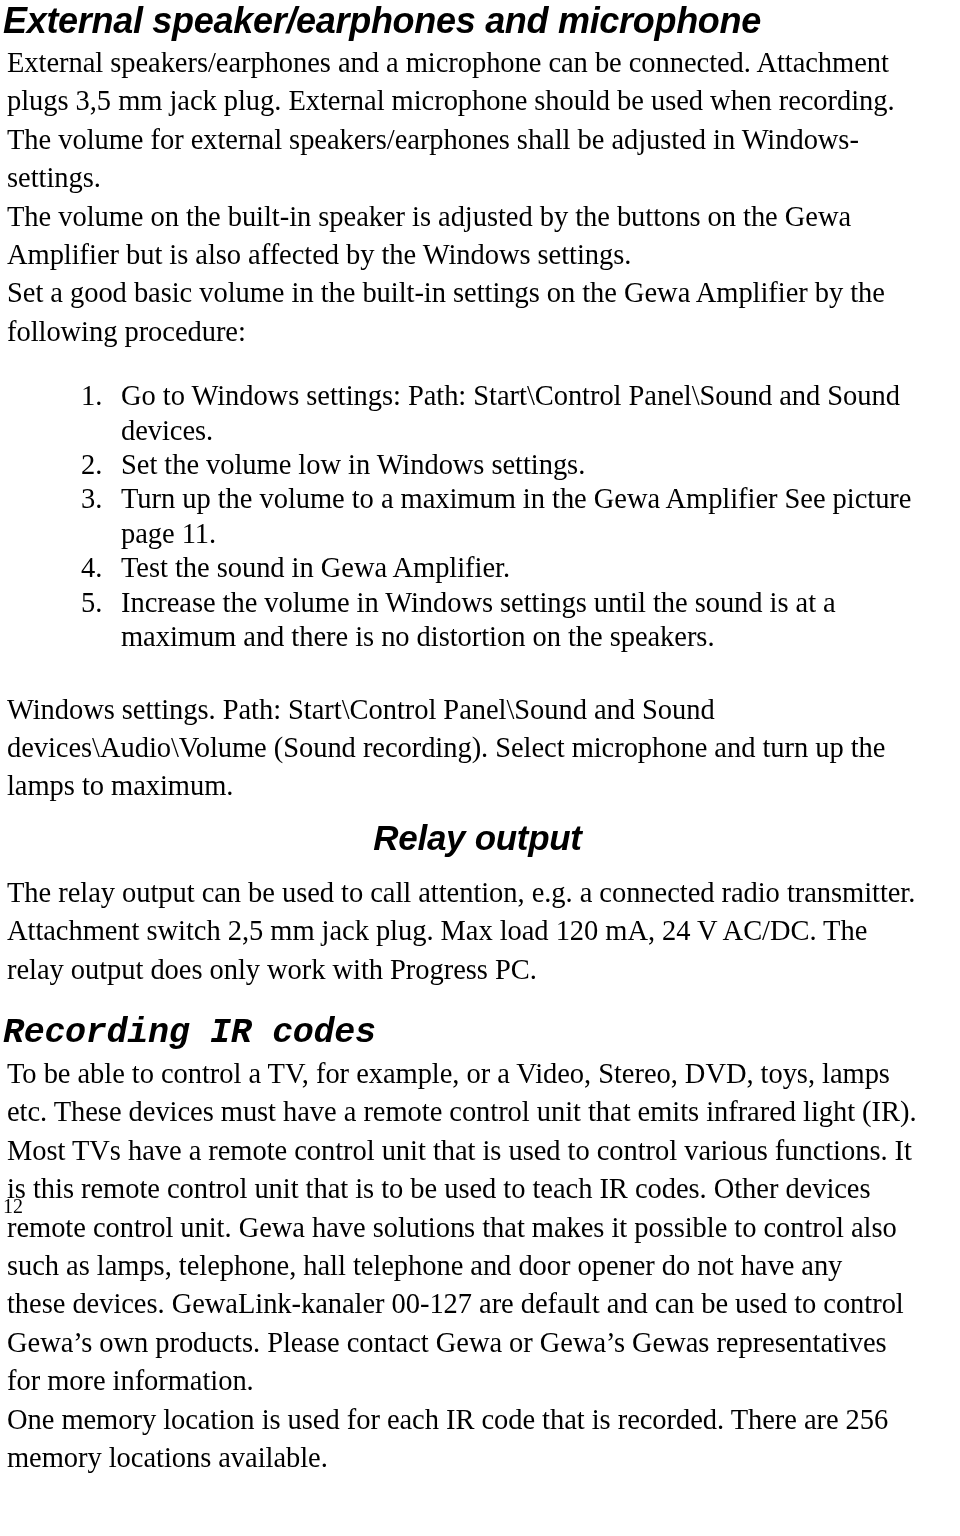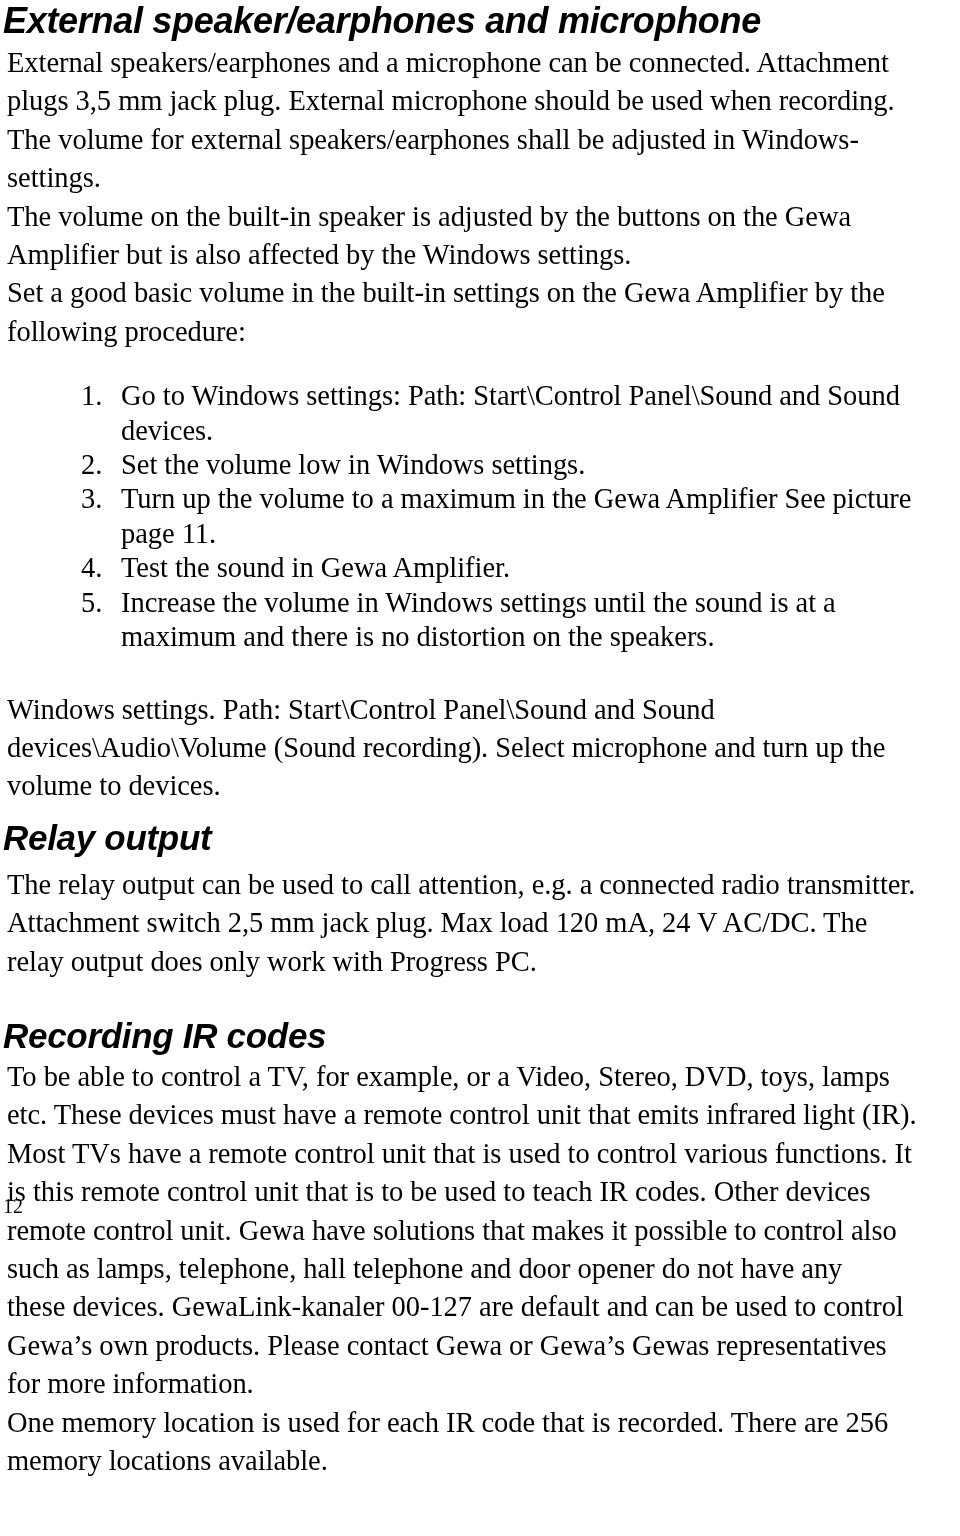--- a/index.html
+++ b/index.html
@@ -37,25 +37,27 @@
     padding: 0;
     white-space: nowrap;
   }
   .heading-main {
     font-size: 36px;
     line-height: 42px;
     margin-bottom: 1px;
   }
   .heading-relay {
     margin-top: 14px;
-    margin-bottom: 10px;
+    margin-bottom: 18px;
+    text-align: center;
   }
   .heading-ir {
-    margin-top: 37px;
+    margin-top: 26px;
     margin-bottom: 3px;
+    font-family: Liberation Mono, monospace;
   }
 
   
   .para {
     font-size: 28.5px;
     line-height: 34.4px;
     margin: 4px;
     padding: 0;
     text-align: left;
     letter-spacing: -0.05px;
@@ -143,21 +145,21 @@
       <span>Increase the volume in Windows settings until the sound is at a</span><br>
       <span>maximum and there is no distortion on the speakers.</span>
     </li>
   </ol>
 
   <div class="spacer-lg"></div>
 
   <div class="para-block">
     <p class="para">Windows settings. Path: Start\Control Panel\Sound and Sound</p>
     <p class="para">devices\Audio\Volume (Sound recording). Select microphone and turn up the</p>
-    <p class="para">volume to devices.</p>
+    <p class="para">lamps to maximum.</p>
   </div>
 
   <h2 class="section-heading heading-relay">Relay output</h2>
 
   <div class="para-block">
     <p class="para">The relay output can be used to call attention, e.g. a connected radio transmitter.</p>
     <p class="para">Attachment switch 2,5 mm jack plug. Max load 120 mA, 24 V AC/DC. The</p>
     <p class="para">relay output does only work with Progress PC.</p>
   </div>
 

